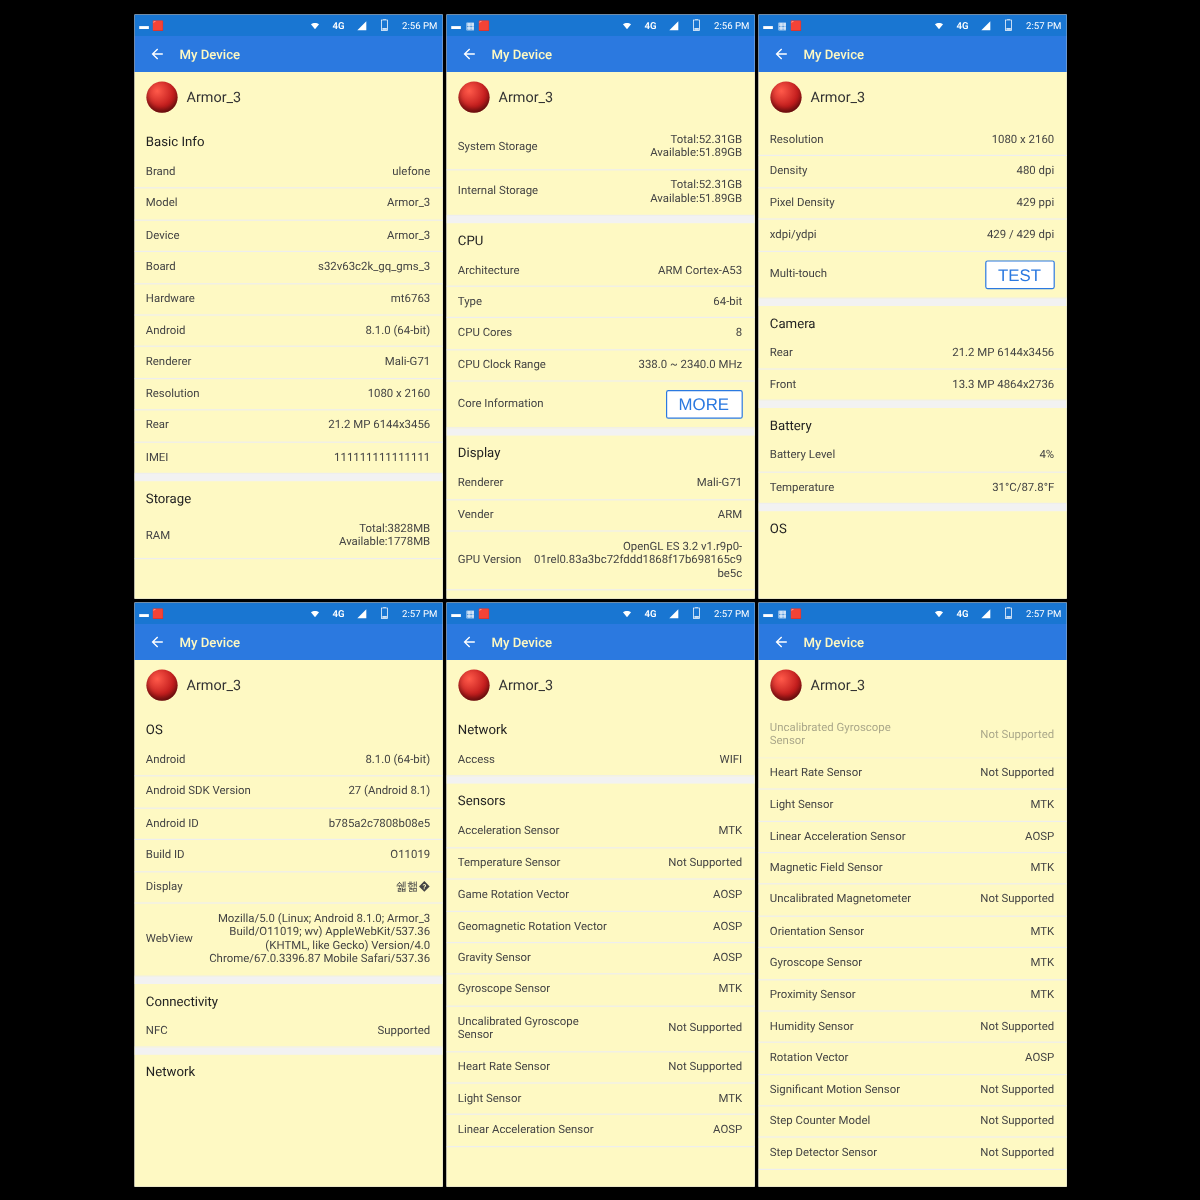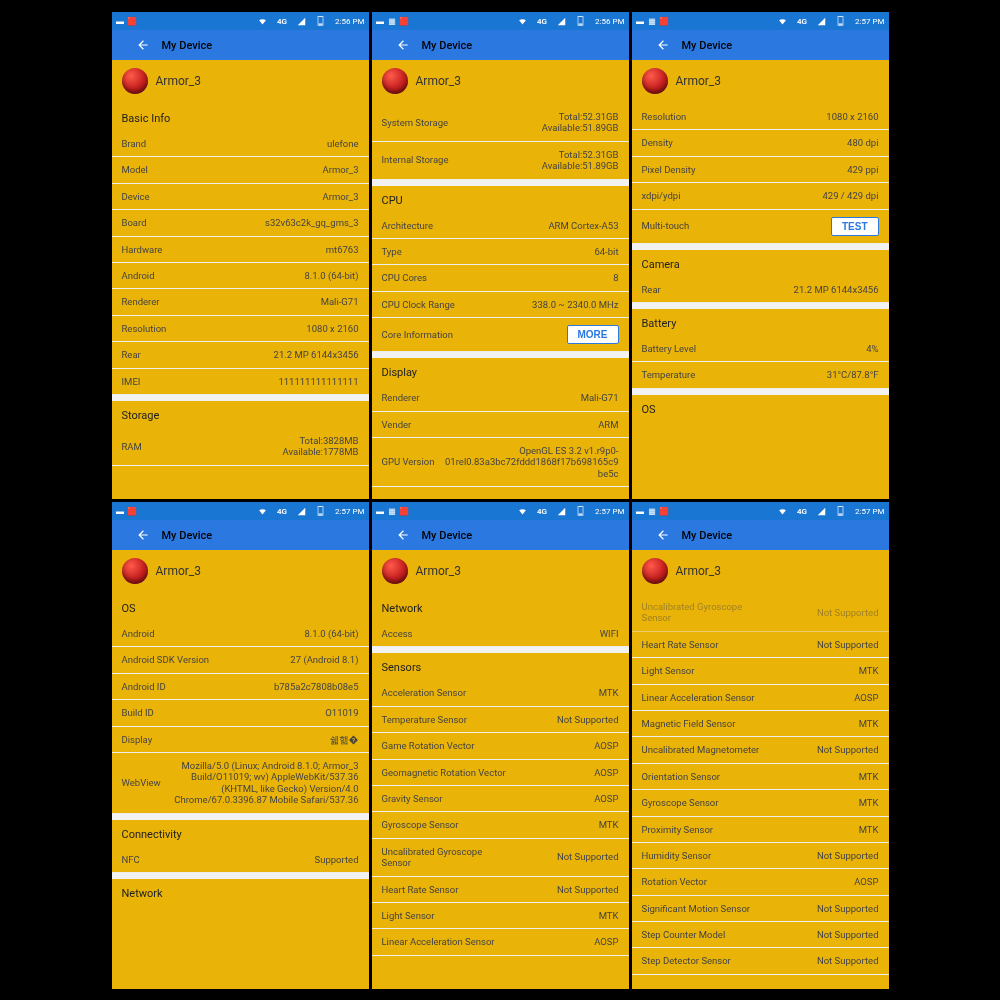--- a/index.html
+++ b/index.html
@@ -36,30 +36,30 @@
     font-size: 8px;
   }
   .sb-left { display:flex; gap:3px; align-items:center;}
   .sb-right { display:flex; gap:10px; align-items:center;}
   .sb-icon { width:9px; height:9px; display:inline-flex; align-items:center; justify-content:center;}
   .appbar {
     height: 30px;
     background: #2b79e0;
     display: flex;
     align-items: center;
-    padding: 0 24px;
-    color: #000000;
+    padding: 0 12px;
+    color: #fef9c3;
     gap: 12px;
   }
   .appbar .back { width:14px; display:flex; align-items:center;}
   .appbar .title { font-size: 11px; font-weight:500;}
   .content {
     flex: 1;
     overflow: hidden;
-    background: #eab308;
+    background: #fef9c3;
   }
   .device-header {
     display:flex;
     align-items:center;
     gap:8px;
     padding: 8px 10px 10px 10px;
   }
   .device-icon {
     width:26px; height:26px; border-radius:50%;
     background: radial-gradient(circle at 35% 30%, #ff5a4a 0%, #c41e1e 55%, #7a0d0d 100%);
@@ -80,25 +80,25 @@
     padding: 7px 10px;
     border-bottom: 1px solid #eee;
     gap: 8px;
     min-height: 26px;
   }
   .row .label { font-size:9.5px; color:#444; flex:0 0 auto; max-width:55%; line-height:1.2;}
   .row .value { font-size:9.5px; color:#444; text-align:right; line-height:1.2; word-break:break-word;}
   .btn-outline {
     border:1px solid #2b79e0;
     color:#2b79e0;
-    font-size:10px;
+    font-size:14px;
     padding:3px 10px;
     border-radius:2px;
     background:#fff;
-    font-weight:700;
+    font-weight:400;
     text-align:right;
   }
   .divider { height:6px; background:#f2f2f2;}
 </style>
 </head>
 <body>
 
 <div class="grid" id="grid">
     <div class="phone">
       <div class="statusbar">
@@ -339,20 +339,24 @@
         <div class="row ">
     <span class="label">Multi-touch</span>
           <button class="btn-outline">TEST</button>
         </div>
         <div class="divider"></div>
         <div class="section-title">Camera</div>
         <div class="row ">
     <span class="label">Rear</span>
           <span class="value">21.2 MP 6144x3456</span>
         </div>
+        <div class="row ">
+    <span class="label">Front</span>
+          <span class="value">13.3 MP 4864x2736</span>
+        </div>
         <div class="divider"></div>
         <div class="section-title">Battery</div>
         <div class="row ">
     <span class="label">Battery Level</span>
           <span class="value">4%</span>
         </div>
         <div class="row ">
     <span class="label">Temperature</span>
           <span class="value">31°C/87.8°F</span>
         </div>

